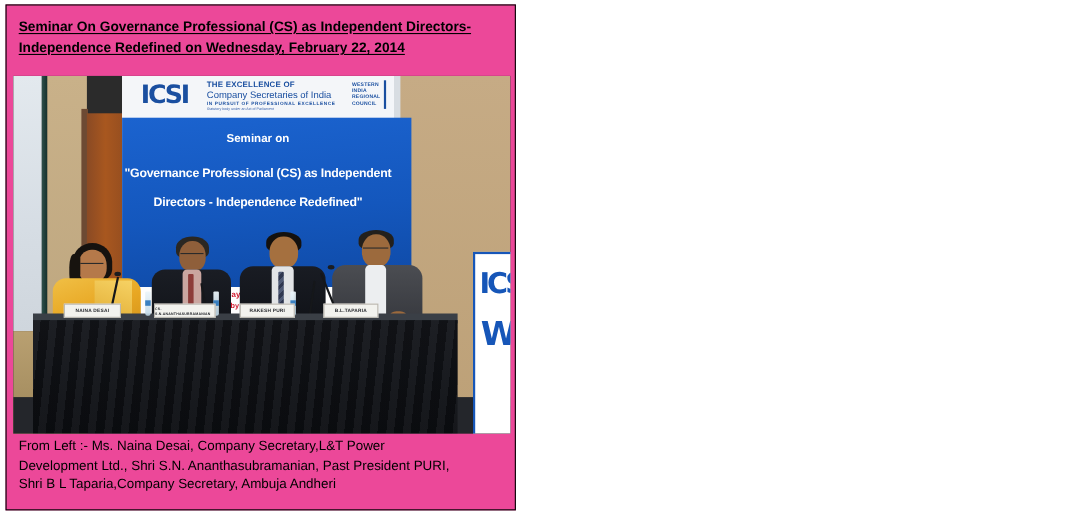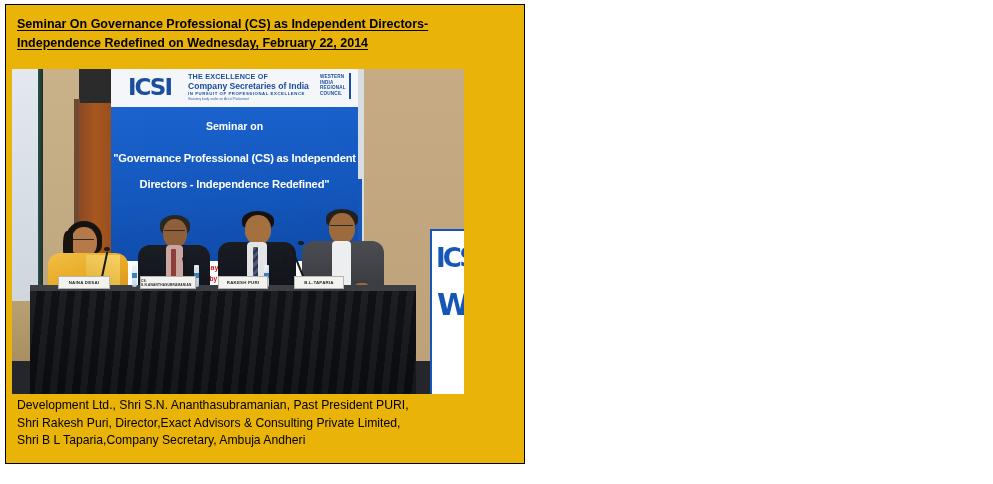--- a/index.html
+++ b/index.html
@@ -1,21 +1,21 @@
 <!DOCTYPE html>
 <html><head>
 <meta charset="utf-8">
 <style>
   html,body{margin:0;padding:0;background:#ffffff;}
   body{width:993px;height:484px;font-family:"Liberation Sans",sans-serif;overflow:hidden;}
 
   .page{position:relative;width:993px;height:484px;background:#fff;}
 
   
-  .card{position:absolute;left:5px;top:4px;width:520px;height:460px;border:1.6px solid #000;background:#eab308;box-sizing:border-box;}
+  .card{position:absolute;left:5px;top:4px;width:464px;height:460px;border:1.6px solid #000;background:#ec4899;box-sizing:border-box;}
 
   
   .title{position:absolute;left:11px;top:10px;width:440px;font-size:12.5px;line-height:19px;color:#000;font-weight:600;}
   .title u{text-decoration:underline;text-underline-offset:2px;}
 
   
   .photo{position:absolute;left:6px;top:64px;width:452px;height:325px;overflow:hidden;background:#2b2b2b;}
 
   
   .env{position:absolute;inset:0;}
@@ -33,27 +33,27 @@
 
   
   .blue-pillar{position:absolute;left:336px;top:110px;width:14px;height:190px;background:#1656b8;}
 
   
   .banner{position:absolute;left:99px;top:0px;width:247px;height:232px;background:#ffffff;}
   .banner-head{position:absolute;left:0;top:0;width:247px;height:38px;background:#f4f6f9;}
   .icsi-logo{position:absolute;left:17px;top:5px;width:58px;height:26px;color:#1a4fa0;font-weight:800;font-size:23px;letter-spacing:-2px;font-family:"DejaVu Sans",sans-serif;line-height:26px;}
   .icsi-name{position:absolute;left:77px;top:4px;width:128px;color:#1a4fa0;}
   .icsi-l1{font-size:7.2px;font-weight:800;letter-spacing:.2px;line-height:8px;}
-  .icsi-l2{font-size:8.6px;font-weight:700;line-height:10px;}
+  .icsi-l2{font-size:8.6px;font-weight:400;line-height:10px;}
   .icsi-l3{font-size:4.3px;font-weight:700;letter-spacing:.55px;line-height:6px;}
   .icsi-l4{font-size:3.3px;line-height:5px;color:#3a63ad;}
   .wirc{position:absolute;left:209px;top:5px;width:26px;color:#1a4fa0;font-size:4.6px;font-weight:800;line-height:5.6px;letter-spacing:.2px;}
   .wirc-bar{position:absolute;left:238px;top:4px;width:2px;height:26px;background:#1a4fa0;}
 
-  .banner-body{position:absolute;left:0;top:38px;width:247px;height:154px;background:linear-gradient(175deg,#1b63cf 0%,#1457bd 55%,#0f4aa6 100%);}
+  .banner-body{position:absolute;left:0;top:38px;width:247px;height:154px;background:linear-gradient(175deg,#1b63cf 0%,#1457bd 55%,#0f4aa6 100%);padding-left:16px;}
   .b-sem{position:absolute;left:0;top:13px;width:247px;text-align:center;color:#fff;font-size:10.5px;font-weight:700;}
   .b-main{position:absolute;left:-4px;top:38px;width:255px;text-align:center;color:#fff;font-size:11.2px;font-weight:800;line-height:26px;letter-spacing:-.2px;}
   .banner-foot{position:absolute;left:0;top:192px;width:247px;height:40px;background:#fdfdfd;}
   .b-date{position:absolute;left:0;top:2px;width:247px;text-align:center;color:#d1172c;font-size:7.2px;font-weight:800;}
   .b-venue{position:absolute;left:0;top:14px;width:247px;text-align:center;color:#d1172c;font-size:6.6px;font-weight:800;}
 
   
   .standee{position:absolute;left:418px;top:160px;width:40px;height:165px;background:#fff;border:2px solid #1656b8;}
   .st-logo{position:absolute;left:4px;top:12px;color:#1656b8;font-weight:800;font-size:26px;letter-spacing:-3px;font-family:"DejaVu Sans",sans-serif;}
   .st-w{position:absolute;left:5px;top:56px;color:#1656b8;font-weight:800;font-size:30px;font-family:"DejaVu Sans",sans-serif;}
@@ -202,19 +202,19 @@
       <div class="bottle" style="left:252px;top:196px;"></div>
 
       <div class="plate" style="left:46px;width:50px;">NAINA DESAI</div>
       <div class="plate" style="left:128px;width:54px;font-size:3.2px;">CS. S.N.ANANTHASUBRAMANIAN</div>
       <div class="plate" style="left:206px;width:48px;">RAKESH PURI</div>
       <div class="plate" style="left:282px;width:48px;">B.L.TAPARIA</div>
 
     </div>
 
     <div class="caption">
+      <div>From Left :- Ms. Naina Desai, Company Secretary,L&amp;T Power</div>
       <div>Development Ltd., Shri S.N. Ananthasubramanian, Past President PURI,</div>
-      <div>Shri Rakesh Puri, Director,Exact Advisors &amp; Consulting Private Limited,</div>
       <div>Shri B L Taparia,Company Secretary, Ambuja Andheri</div>
     </div>
 
   </div>
 </div>
 
 </body></html>

